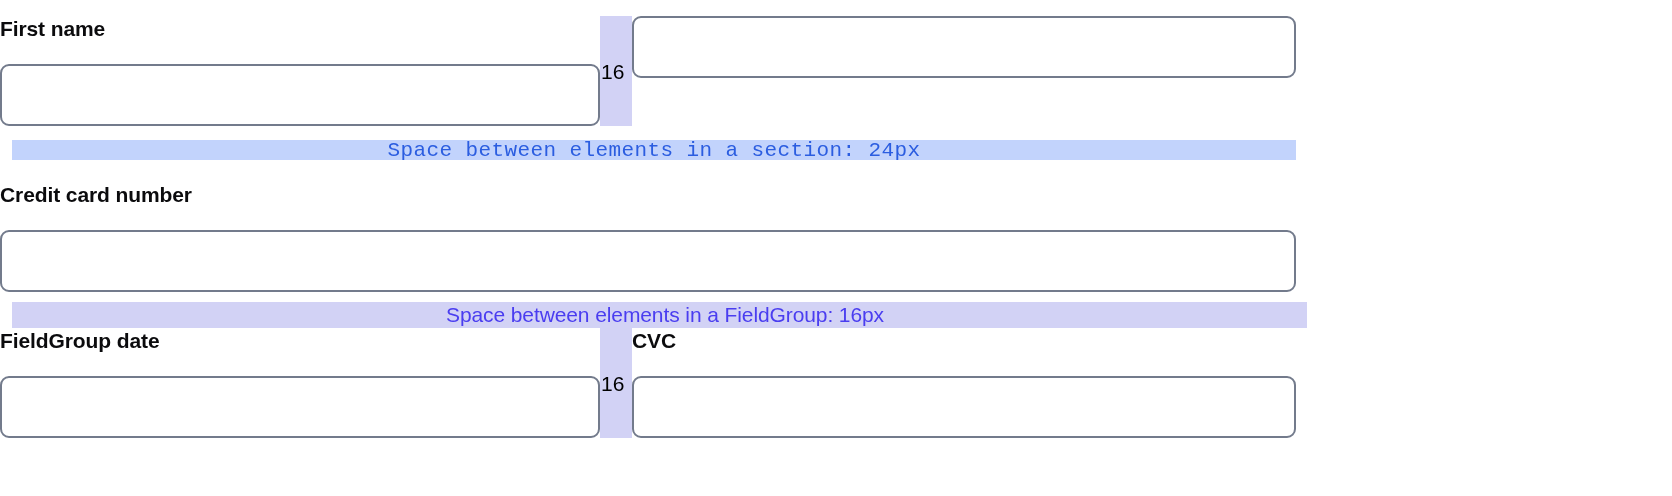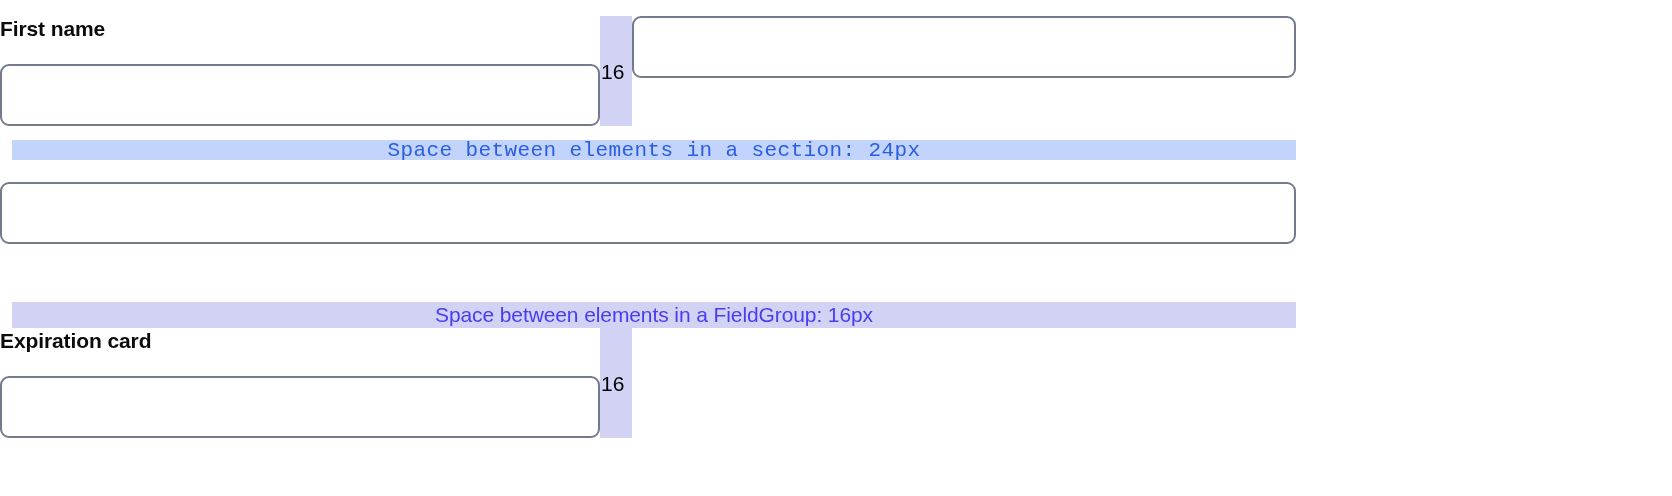--- a/index.html
+++ b/index.html
@@ -143,35 +143,44 @@
     <div class="col col-right">
       <input class="field-input" type="text" placeholder="" style="">
     </div>
   </div>
 
   <div class="annot annot-section" style="top:140px;">
     <span class="annot-text">Space between elements in a section: 24px</span>
   </div>
 
   <div class="row-one" style="top:182px;">
+    <div class="label-slot">
+      <span class="field-label">Credit card number</span>
+    </div>
     <input class="field-input" type="text" placeholder="" style="">
   </div>
 
-  <div class="annot annot-fieldgroup" style="top:302px;">
+  <div class="annot annot-fieldgroup" style="top:302px;padding-left:11px;">
     <span class="annot-text">Space between elements in a FieldGroup: 16px</span>
   </div>
 
   <div class="row-two" style="top:328px;">
 
     <div class="col col-left">
       <div class="label-slot">
-        <span class="field-label">Expiration card</span>
+        <span class="field-label">FieldGroup date</span>
       </div>
       <input class="field-input" type="text" placeholder="" style="">
     </div>
 
     <div class="gutter">
       <span class="gutter-label">16</span>
     </div>
 
+    <div class="col col-right">
+      <div class="label-slot">
+        <span class="field-label">CVC</span>
+      </div>
+      <input class="field-input" type="text" placeholder="" style="">
+    </div>
   </div>
 
 </div>
 
 </body></html>

